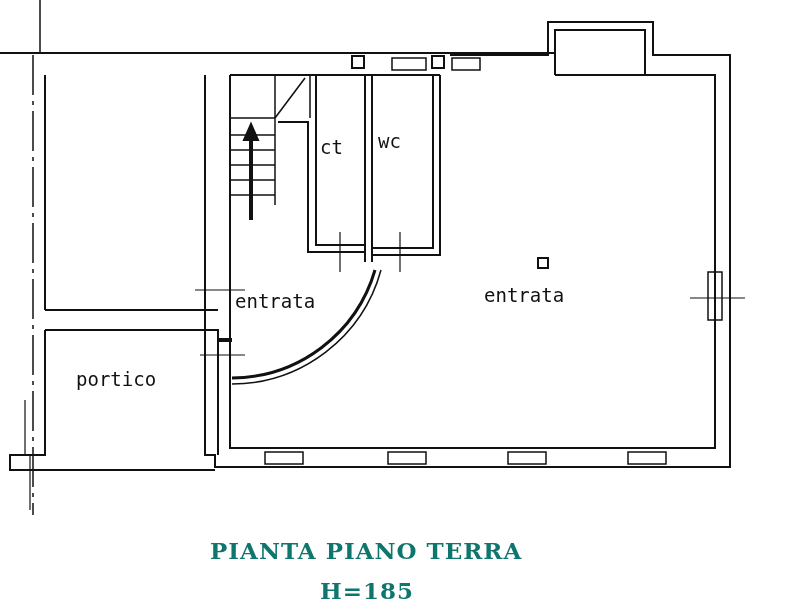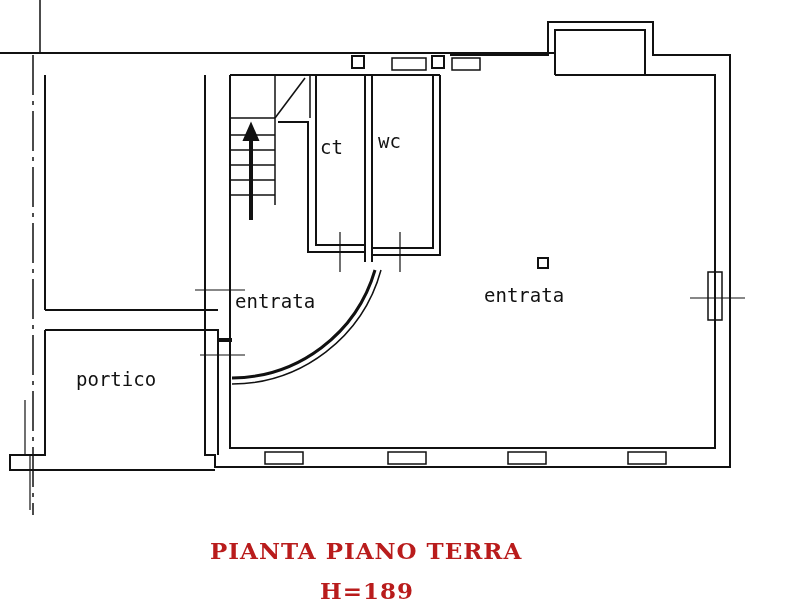--- a/index.html
+++ b/index.html
@@ -1,19 +1,19 @@
 <!DOCTYPE html>
 <html><head>
 <meta charset="utf-8">
 <style>
   html, body { margin:0; padding:0; background:#ffffff; }
   body { width:800px; height:615px; position:relative; overflow:hidden; }
   svg { position:absolute; left:0; top:0; }
   .lbl { position:absolute; font-family:"DejaVu Sans Mono", "Liberation Mono", monospace; color:#111; font-size:19px; line-height:1; white-space:nowrap; }
-  .title { position:absolute; font-family:"DejaVu Serif", "Liberation Serif", serif; font-weight:bold; color:#b91c1c; font-size:23px; letter-spacing:1px; white-space:nowrap; }
+  .title { position:absolute; font-family:"DejaVu Serif", "Liberation Serif", serif; font-weight:bold; color:#0f766e; font-size:23px; letter-spacing:1px; white-space:nowrap; }
 </style>
 </head>
 <body>
 
 <svg width="800" height="615" viewBox="0 0 800 615">
   <g stroke="#111" fill="none" stroke-width="2">
 
     <line x1="0" y1="53" x2="555" y2="53"></line>
     <line x1="40" y1="0" x2="40" y2="53" stroke-width="1.5"></line>
 
@@ -87,13 +87,13 @@
   </g>
 </svg>
 
 <span class="lbl" style="left:320px;top:138px;">ct</span>
 <span class="lbl" style="left:378px;top:124px;margin-top:8px;">wc</span>
 <span class="lbl" style="left:235px;top:292px;">entrata</span>
 <span class="lbl" style="left:484px;top:286px;">entrata</span>
 <span class="lbl" style="left:76px;top:370px;">portico</span>
 
 <span class="title" style="left:210px;top:537px;">PIANTA PIANO TERRA</span>
-<span class="title" style="left:320px;top:577px;">H=189</span>
+<span class="title" style="left:320px;top:577px;">H=185</span>
 
 </body></html>

